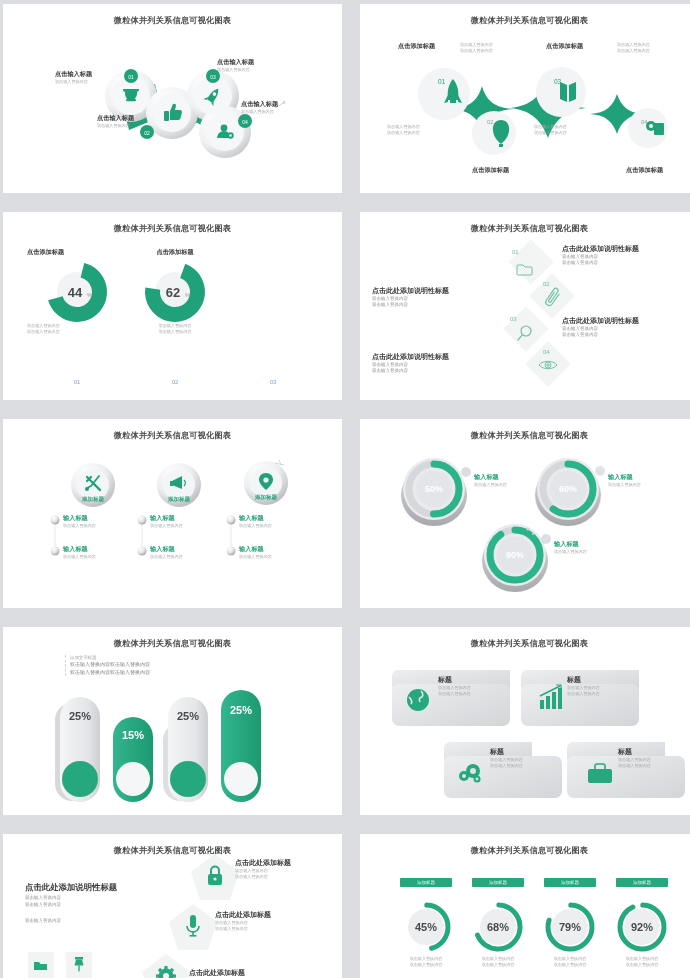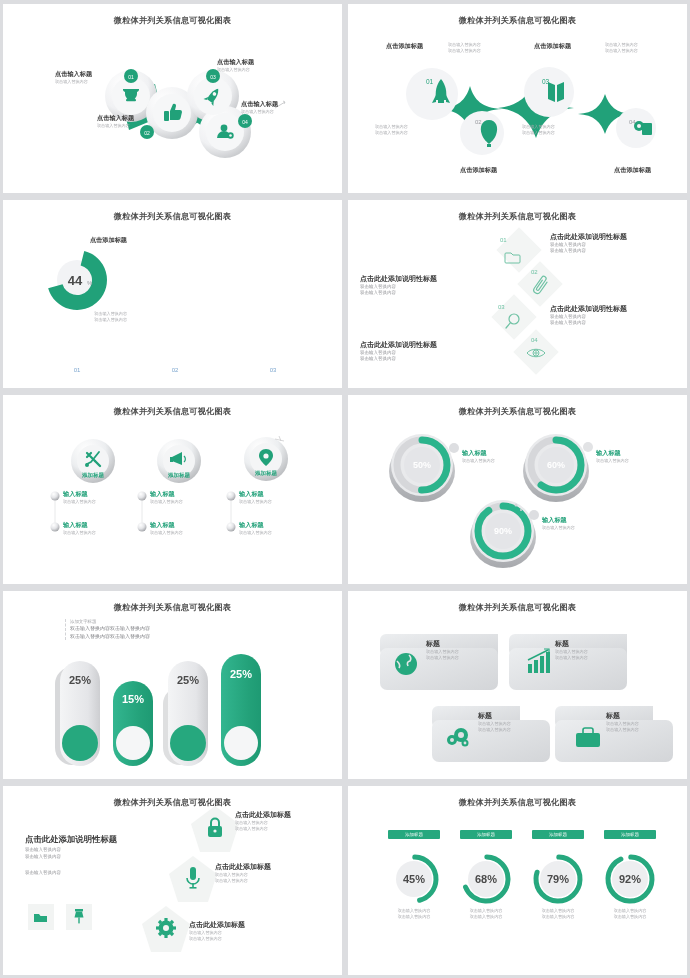--- a/index.html
+++ b/index.html
@@ -3,21 +3,21 @@
 <meta charset="utf-8">
 <style>
   * { box-sizing: border-box; margin:0; padding:0; }
   html,body { width:690px; height:978px; background:#e9eaec; font-family:"Liberation Sans","DejaVu Sans",sans-serif; }
   .grid {
     width:690px; height:978px;
     display:grid;
     grid-template-columns: 345px 345px;
     grid-template-rows: repeat(5, 195.6px);
     background:#dcdde0;
-    gap:0;
+    gap:12px;
   }
   .slide {
     position:relative;
     background:#ffffff;
     margin:4px 3px 3px 3px;
     overflow:hidden;
   }
   .slide-title {
     position:absolute; left:0; right:0; top:11px;
     text-align:center;
@@ -180,32 +180,43 @@
       <div class="s-lbl">双击输入替换内容</div>
     </div>
     <div class="abs" style="left:266px;top:162px;">
       <div class="h-lbl">点击添加标题</div>
     </div>
   </div>
 
   <div class="slide">
     <div class="slide-title">微粒体并列关系信息可视化图表</div>
 
-    <div class="abs" style="left:24px;top:36px;width:100px;text-align:right;">
+    <div class="abs" style="left:24px;top:36px;width:100px;text-align:left;">
       <div class="h-lbl" style="display:block;">点击添加标题</div>
       <svg width="100" height="66" viewBox="0 0 100 66">
         <circle cx="50" cy="35" r="20" fill="#f2f3f5"></circle>
         <path d="M 50 5 A 30 30 0 1 1 24.0 50.0 L 37.0 42.5 A 15 15 0 1 0 50 20 Z" fill="#21a179" transform="rotate(14 50 35)"></path>
         <text x="48" y="40" text-anchor="middle" font-size="13" font-weight="bold" fill="#4a4a4a" font-family="Liberation Sans">44</text>
         <text x="60" y="40" font-size="6" fill="#9a9ba0" font-family="Liberation Sans">%</text>
       </svg>
       <div class="s-lbl">双击输入替换内容</div>
       <div class="s-lbl">双击输入替换内容</div>
     </div>
 
+    <div class="abs" style="left:122px;top:36px;width:100px;text-align:center;">
+      <div class="h-lbl" style="display:block;">点击添加标题</div>
+      <svg width="100" height="66" viewBox="0 0 100 66">
+        <circle cx="50" cy="35" r="20" fill="#f2f3f5"></circle>
+        <path d="M 50 5 A 30 30 0 1 1 20.6 41.0 L 35.3 38.0 A 15 15 0 1 0 50 20 Z" fill="#21a179" transform="rotate(20 50 35)"></path>
+        <text x="48" y="40" text-anchor="middle" font-size="13" font-weight="bold" fill="#4a4a4a" font-family="Liberation Sans">62</text>
+        <text x="60" y="40" font-size="6" fill="#9a9ba0" font-family="Liberation Sans">%</text>
+      </svg>
+      <div class="s-lbl">双击输入替换内容</div>
+      <div class="s-lbl">双击输入替换内容</div>
+    </div>
 
 
     <div class="abs" style="left:24px;top:167px;width:100px;text-align:center;font-size:6px;color:#7ea7cf;">01</div>
     <div class="abs" style="left:122px;top:167px;width:100px;text-align:center;font-size:6px;color:#7ea7cf;">02</div>
     <div class="abs" style="left:220px;top:167px;width:100px;text-align:center;font-size:6px;color:#7ea7cf;">03</div>
   </div>
 
   <div class="slide">
     <div class="slide-title">微粒体并列关系信息可视化图表</div>
     <svg class="abs" style="left:0;top:0;" width="345" height="196">

